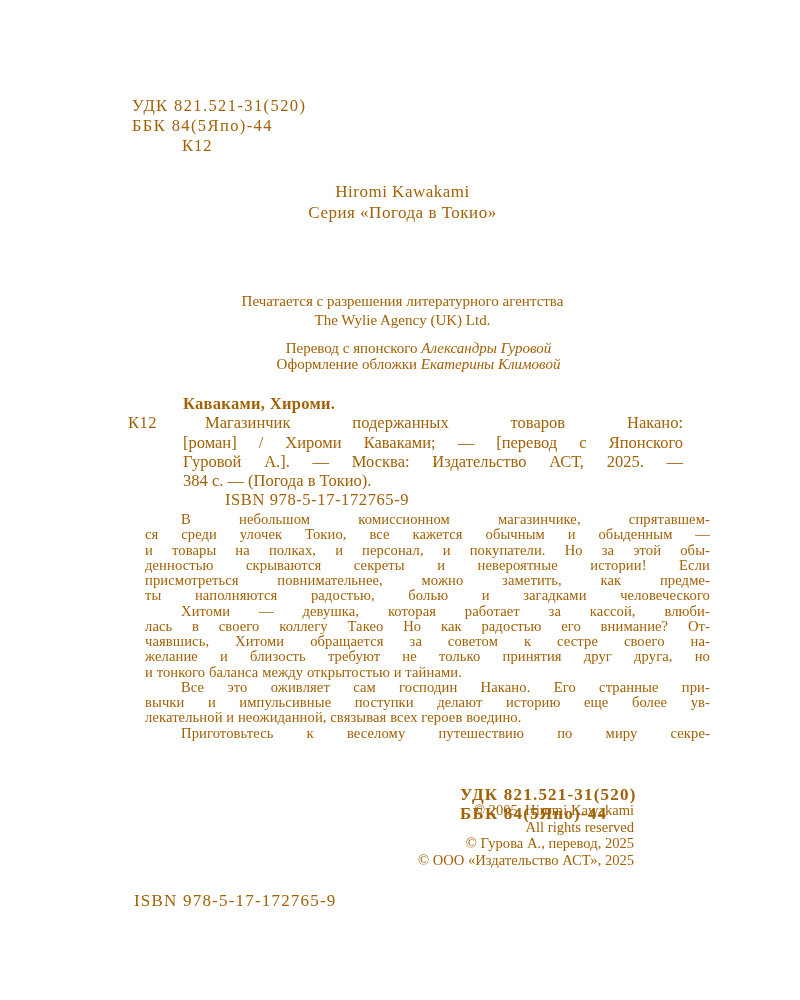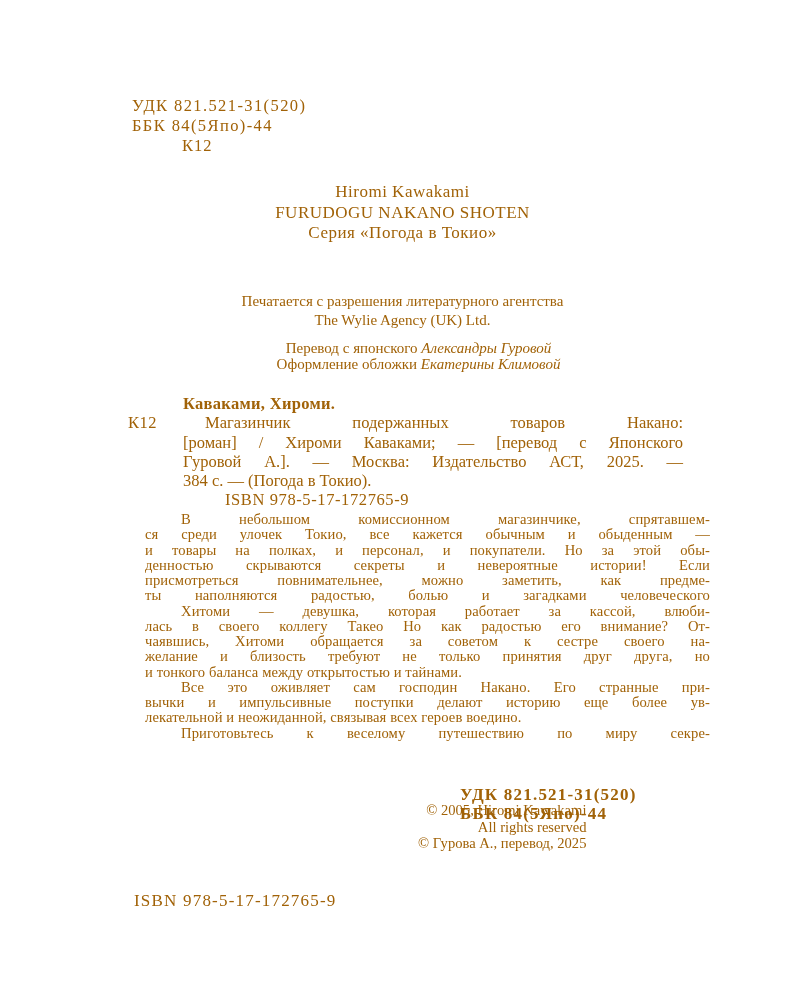--- a/index.html
+++ b/index.html
@@ -73,21 +73,20 @@
 <div class="page">
 
   <div class="abs header-codes">
     <div>УДК 821.521-31(520)</div>
     <div>ББК 84(5Япо)-44</div>
     <div class="sign">К12</div>
   </div>
 
   <div class="abs title-block">
     <div>Hiromi Kawakami</div>
-    <div>FURUDOGU NAKANO SHOTEN</div>
     <div>Серия «Погода в Токио»</div>
   </div>
 
   <div class="abs agency-block">
     <div>Печатается с разрешения литературного агентства</div>
     <div>The Wylie Agency (UK) Ltd.</div>
   </div>
 
   <div class="abs credits-block">
     <div><span>Перевод с японского </span><span class="it">Александры Гуровой</span></div>
@@ -132,17 +131,18 @@
 
   <div class="abs footer-codes">
     <div>УДК 821.521-31(520)</div>
     <div>ББК 84(5Япо)-44</div>
   </div>
 
   <div class="abs copyright">
     <div>© 2005, Hiromi Kawakami</div>
     <div>All rights reserved</div>
     <div>© Гурова А., перевод, 2025</div>
+    <div>© ООО «Издательство АСТ», 2025</div>
   </div>
 
   <div class="abs isbn-bottom">ISBN 978-5-17-172765-9</div>
 
 </div>
 
 </body></html>

